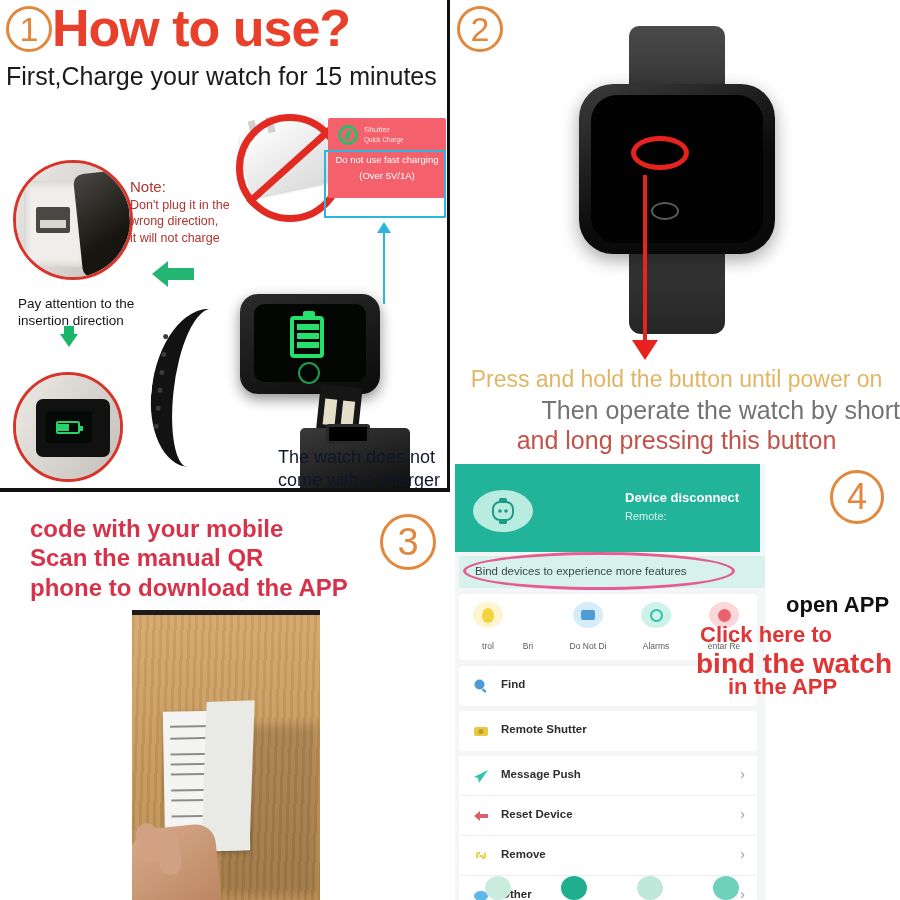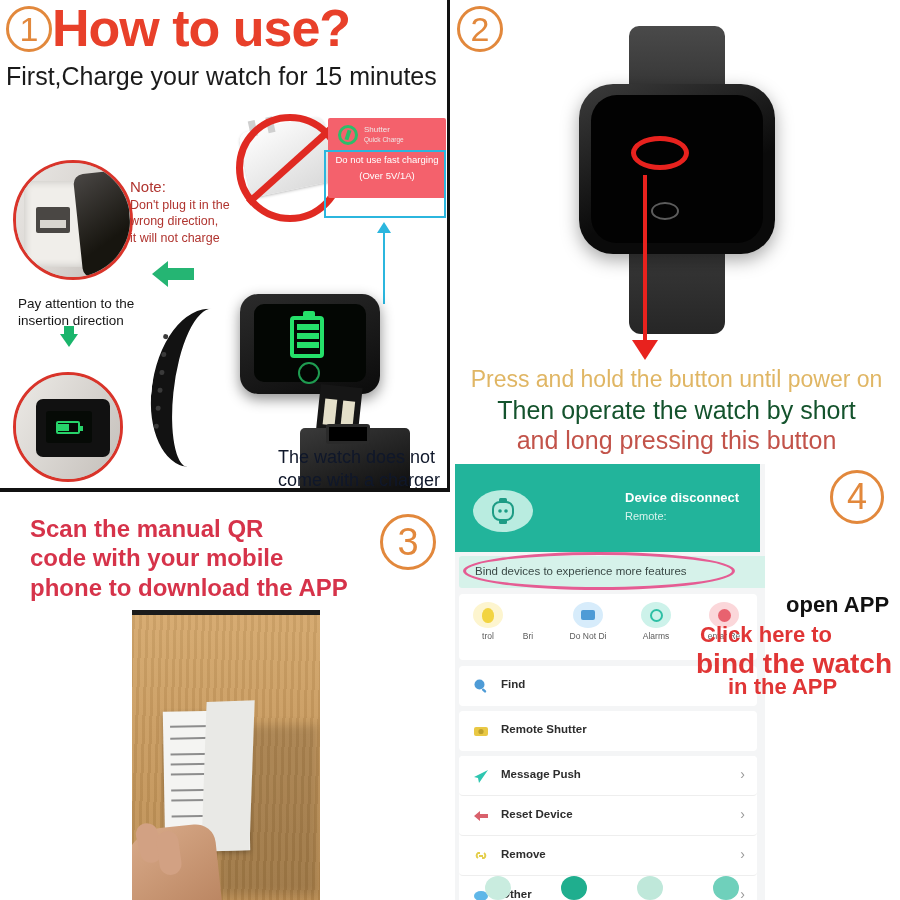--- a/index.html
+++ b/index.html
@@ -206,22 +206,22 @@
   #p2-arrow { position:absolute; left:643px; top:175px; width:4px; height:170px; background:#E8221E; }
   #p2-arrow::after {
     content:""; position:absolute; left:-11px; top:165px; width:0; height:0;
     border-left:13px solid transparent; border-right:13px solid transparent; border-top:20px solid #E8221E;
   }
   #p2-line1 {
     position:absolute; left:453px; top:366px; width:447px; text-align:center;
     font-size:23px; color:#E0B664;
   }
   #p2-line2 {
-    position:absolute; left:453px; top:396px; width:447px; text-align:center;
-    font-size:25px; color:#14532d;
+    position:absolute; left:453px; top:396px; width:447px; text-align:right;
+    font-size:25px; color:#737373;
   }
   #p2-line3 {
     position:absolute; left:453px; top:426px; width:447px; text-align:center;
     font-size:25px; color:#C2534A;
   }
 
   
   #panel3 {
     position:absolute; left:0; top:496px; width:450px; height:404px;
     background:#fff; overflow:hidden;
@@ -290,21 +290,21 @@
   #app .pinkellipse {
     position:absolute; left:8px; top:88px; width:272px; height:38px;
     border:3px solid #E55C93; border-radius:50%;
   }
   #app .iconrow {
     position:absolute; left:4px; top:130px; width:298px; height:66px;
     background:#ffffff; border-radius:4px;
   }
   #app .qi { position:absolute; top:8px; width:58px; text-align:center; }
   #app .qi .bub { width:30px; height:26px; margin:0 auto; border-radius:50%; display:flex; align-items:center; justify-content:center; }
-  #app .qi .lbl { margin-top:3px; font-size:8.5px; color:#5b5b5b; white-space:nowrap; overflow:hidden; }
+  #app .qi .lbl { margin-top:13px; font-size:8.5px; color:#5b5b5b; white-space:nowrap; overflow:hidden; }
   #app .menu { position:absolute; left:4px; top:202px; width:298px; }
   #app .mrow {
     position:relative; height:40px; background:#fff; margin-bottom:5px; border-radius:4px;
   }
   #app .mrow .mi { position:absolute; left:14px; top:12px; width:16px; height:16px; }
   #app .mrow .ml { position:absolute; left:42px; top:12px; font-size:11.5px; font-weight:bold; color:#2d2d2d; }
   #app .mrow .mc { position:absolute; right:12px; top:10px; font-size:14px; color:#9a9a9a; }
   #app .mgroup { background:#fff; border-radius:4px; margin-bottom:5px; }
   #app .mgroup .mrow { margin-bottom:0; border-bottom:1px solid #eee; }
   #app .bottomnav {
@@ -431,22 +431,22 @@
     </div>
   </div>
   <div id="p2-arrow"></div>
   <div id="p2-line1">Press and hold the button until power on</div>
   <div id="p2-line2">Then operate the watch by short</div>
   <div id="p2-line3">and long pressing this button</div>
 
   <div id="panel3">
     <div class="circ-num" id="p3-num">3</div>
     <div id="p3-title">
+      <div>code with your mobile</div>
       <div>Scan the manual QR</div>
-      <div>code with your mobile</div>
       <div>phone to download the APP</div>
     </div>
     <div id="p3-photo">
       <div class="grain"></div>
       <div class="shadow"></div>
       <div class="paper">
         <div class="ln" style="top:14px;width:56px"></div>
         <div class="ln" style="top:26px;width:44px"></div>
         <div class="ln" style="top:42px;width:62px"></div>
         <div class="ln" style="top:52px;width:58px"></div>

